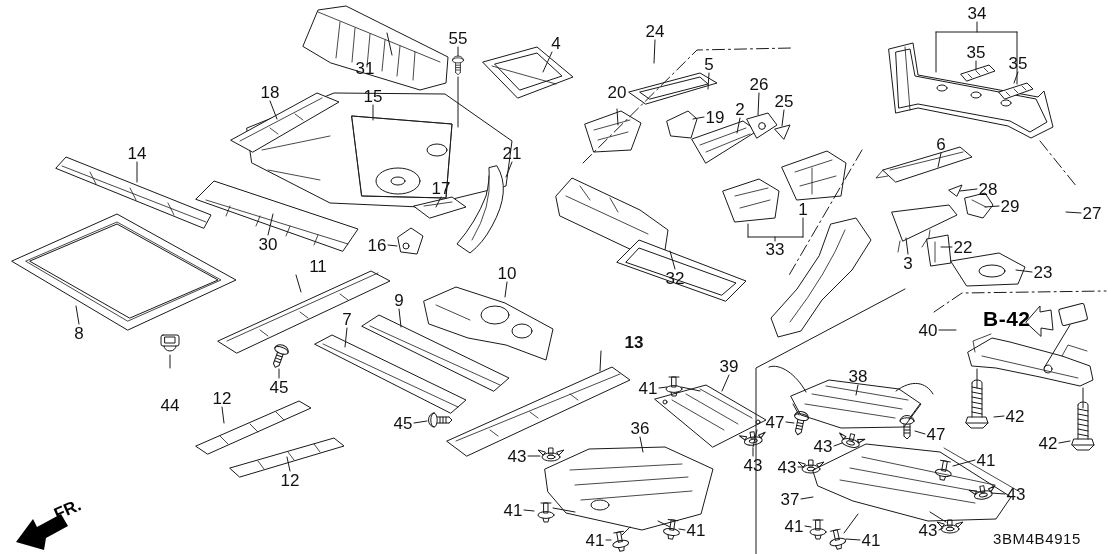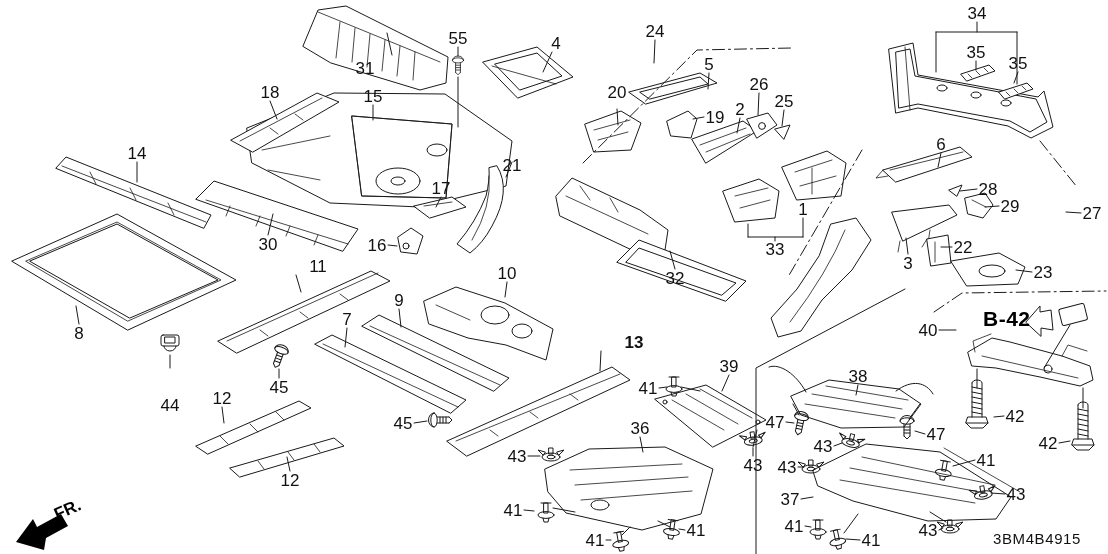--- a/index.html
+++ b/index.html
@@ -445,21 +445,21 @@
       <div class="plabel" style="left: 1018px; top: 63px;">35</div>
       <div class="plabel" style="left: 709px; top: 64px;">5</div>
       <div class="plabel" style="left: 759px; top: 84px;">26</div>
       <div class="plabel" style="left: 784px; top: 101px;">25</div>
       <div class="plabel" style="left: 617px; top: 92px;">20</div>
       <div class="plabel" style="left: 740px; top: 109px;">2</div>
       <div class="plabel" style="left: 715px; top: 117px;">19</div>
       <div class="plabel" style="left: 270px; top: 92px;">18</div>
       <div class="plabel" style="left: 373px; top: 96px;">15</div>
       <div class="plabel" style="left: 137px; top: 153px;">14</div>
-      <div class="plabel" style="left: 512px; top: 153px; margin-top: 12px;">21</div>
+      <div class="plabel" style="left: 512px; top: 153px;">21</div>
       <div class="plabel" style="left: 941px; top: 144px;">6</div>
       <div class="plabel" style="left: 441px; top: 188px;">17</div>
       <div class="plabel" style="left: 988px; top: 189px;">28</div>
       <div class="plabel" style="left: 1010px; top: 206px;">29</div>
       <div class="plabel" style="left: 1092px; top: 213px;">27</div>
       <div class="plabel" style="left: 803px; top: 209px;">1</div>
       <div class="plabel" style="left: 268px; top: 244px;">30</div>
       <div class="plabel" style="left: 377px; top: 245px;">16</div>
       <div class="plabel" style="left: 775px; top: 249px;">33</div>
       <div class="plabel" style="left: 963px; top: 247px;">22</div>

